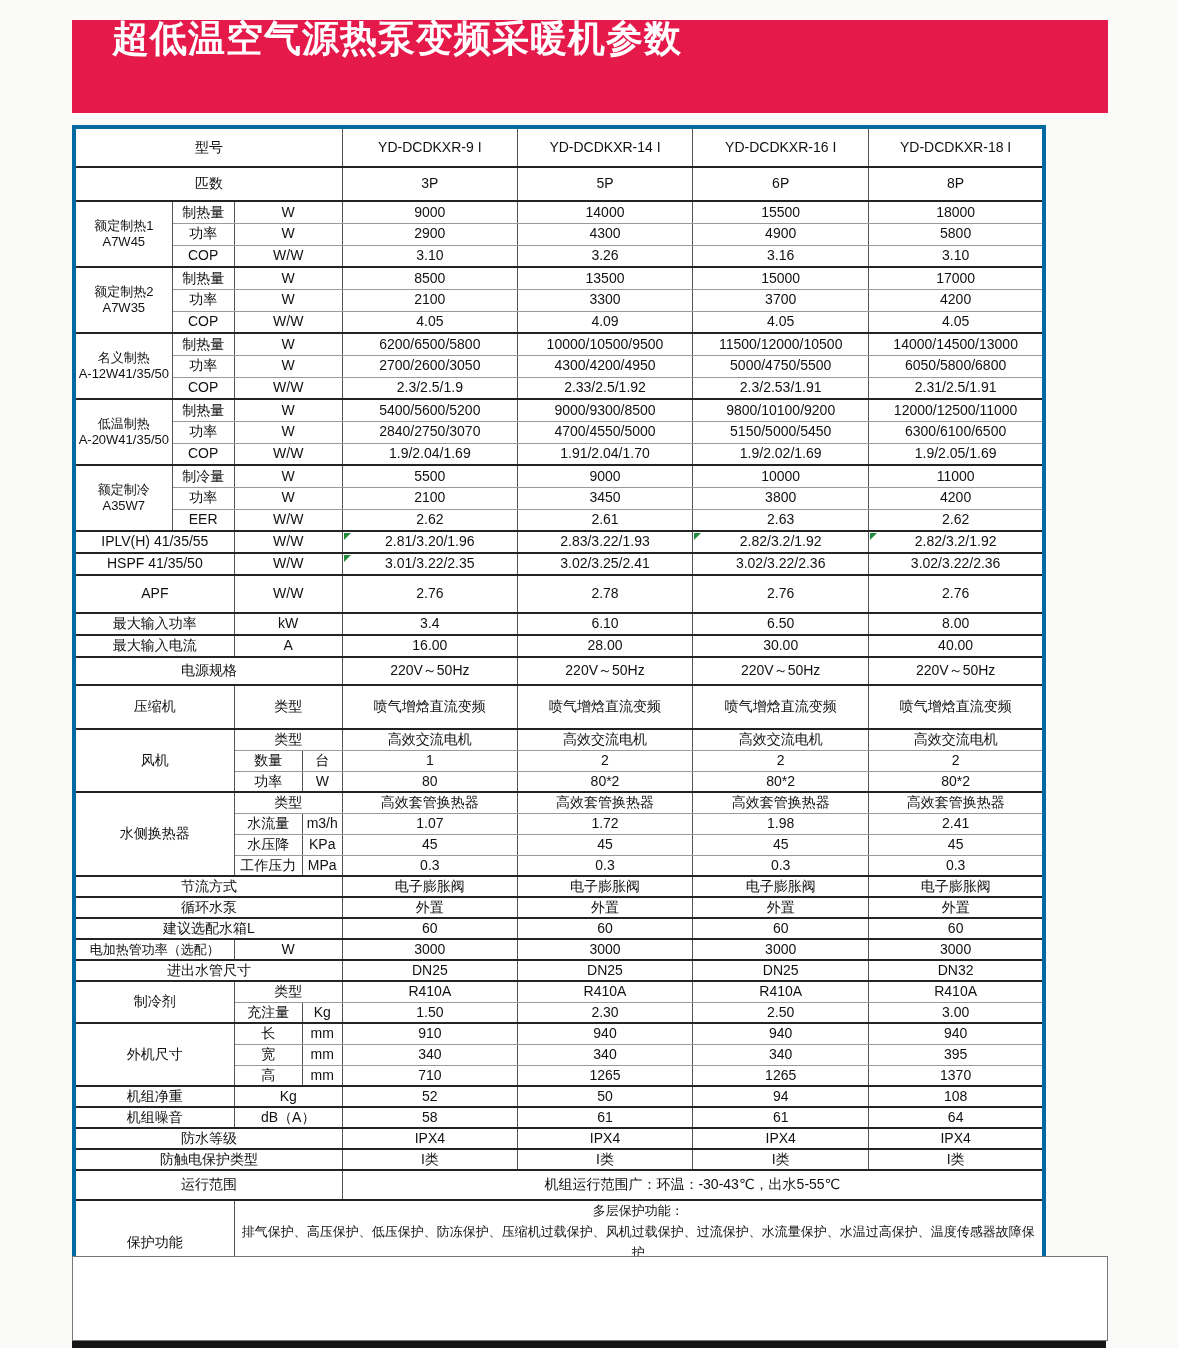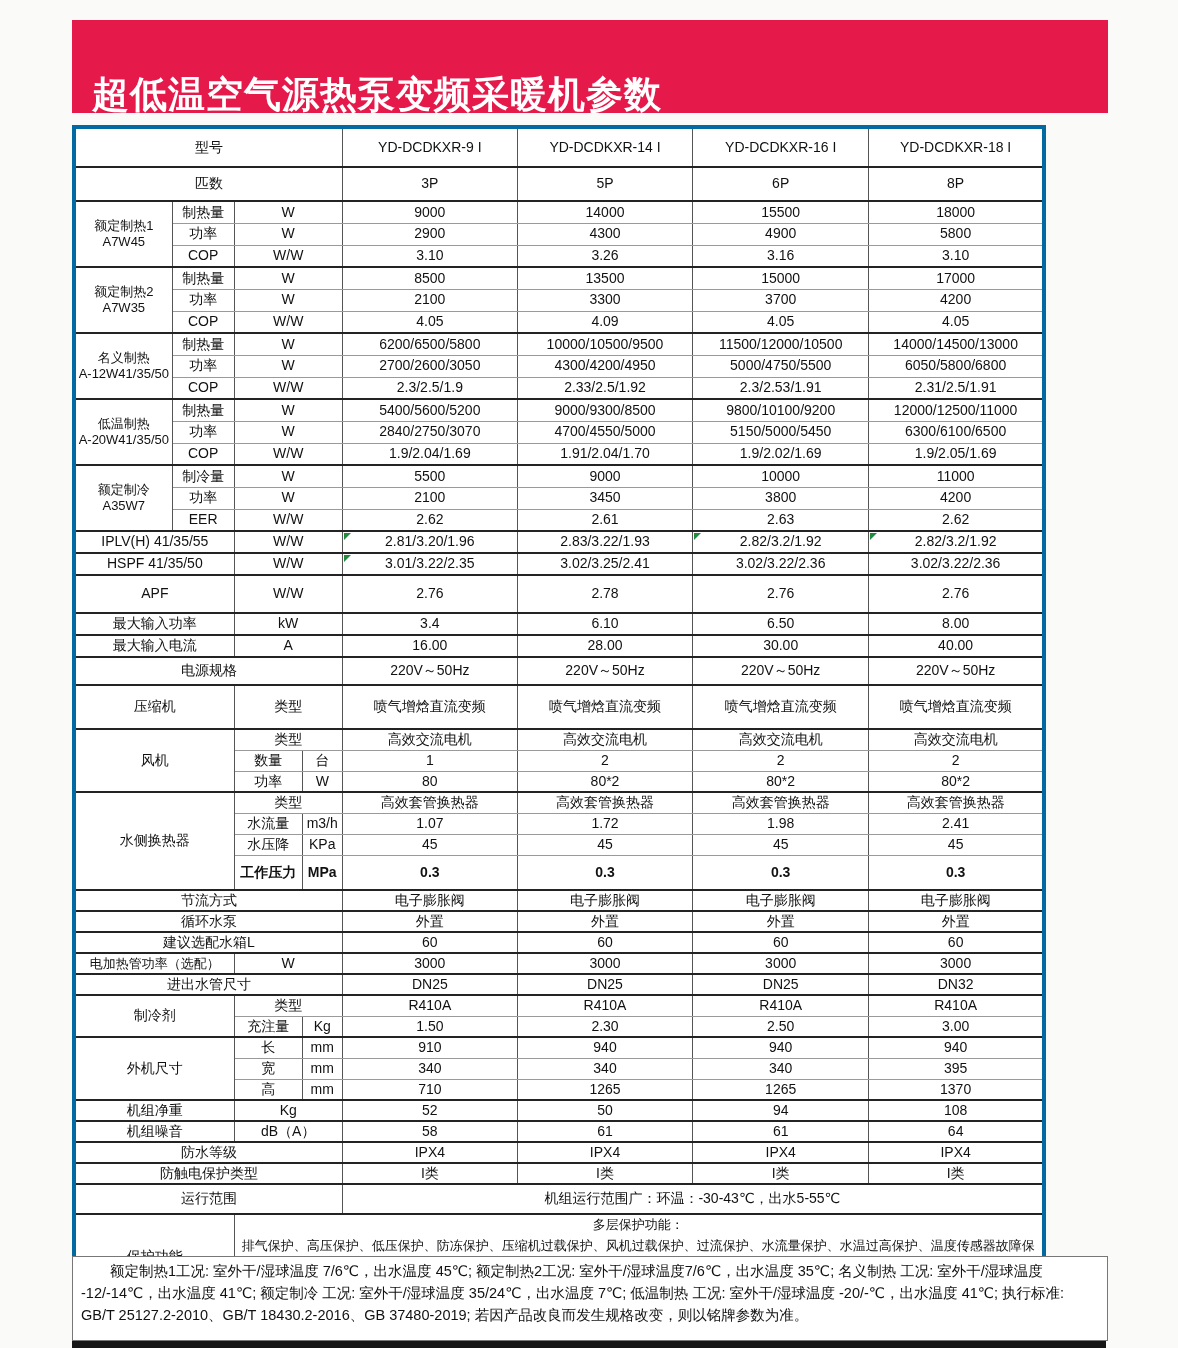--- a/index.html
+++ b/index.html
@@ -4,21 +4,21 @@
 <style>
   html,body{margin:0;padding:0;}
   body{
     width:1178px;height:1348px;
     background:#fafaf8;
     font-family:"Liberation Sans","DejaVu Sans",sans-serif;
     position:relative;overflow:hidden;color:#111;
   }
   .banner{
     position:absolute;left:72px;top:20px;width:1036px;height:93px;
-    display:flex;align-items:flex-end;padding-left:20px;box-sizing:border-box;
+    display:flex;align-items:flex-start;padding-left:40px;box-sizing:border-box;
   }
   .banner-title{
     margin:0;font-size:37px;font-weight:700;letter-spacing:1px;line-height:1;
   }
   table.spec{
     position:absolute;left:72px;top:125px;width:974px;
     border-collapse:collapse;table-layout:fixed;background:#ffffff;
     border:4px solid #0369a1;
   }
   table.spec td{
@@ -304,21 +304,21 @@
         <td>2.41</td>
       </tr>
       <tr style="height: 21px;">
         <td>水压降</td>
         <td>KPa</td>
         <td>45</td>
         <td>45</td>
         <td>45</td>
         <td>45</td>
       </tr>
-      <tr style="height: 35px; font-weight: bold;">
+      <tr style="height: 21px;">
         <td>工作压力</td>
         <td>MPa</td>
         <td>0.3</td>
         <td>0.3</td>
         <td>0.3</td>
         <td>0.3</td>
       </tr>
       <tr class="gt" style="height: 21px;">
         <td colspan="4">节流方式</td>
         <td>电子膨胀阀</td>
@@ -431,16 +431,15 @@
         <td colspan="4">机组运行范围广：环温：-30-43℃，出水5-55℃</td>
       </tr>
       <tr class="gt" style="height: 70px;">
         <td colspan="2">保护功能</td>
         <td colspan="6" class="prot">多层保护功能：<br>排气保护、高压保护、低压保护、防冻保护、压缩机过载保护、风机过载保护、过流保护、水流量保护、水温过高保护、温度传感器故障保护<br>、通讯故障保护、翅片高温保护、水温过低保护、压缩机运行保护、温度传感器故障保护、电流保护</td>
       </tr>
     </tbody>
 </table>
 
 <div class="notes">
-  <p class="nb">额定制热1工况: 室外干/湿球温度 7/6℃，出水温度 45℃; 额定制热2工况: 室外干/湿球温度7/6℃，出水温度 35℃; 名义制热 工况: 室外干/湿球温度 -12/-14℃，出水温度 41℃; 额定制冷 工况: 室外干/湿球温度 35/24℃，出水温度 7℃; 低温制热 工况: 室外干/湿球温度 -20/-℃，出水温度 41℃; 执行标准: GB/T 25127.2-2010、GB/T 18430.2-2016、GB 37480-2019; 若因产品改良而发生规格改变，则以铭牌参数为准。</p>
 </div>
 
 <div class="bottom-bar"></div>
 
 </body></html>

